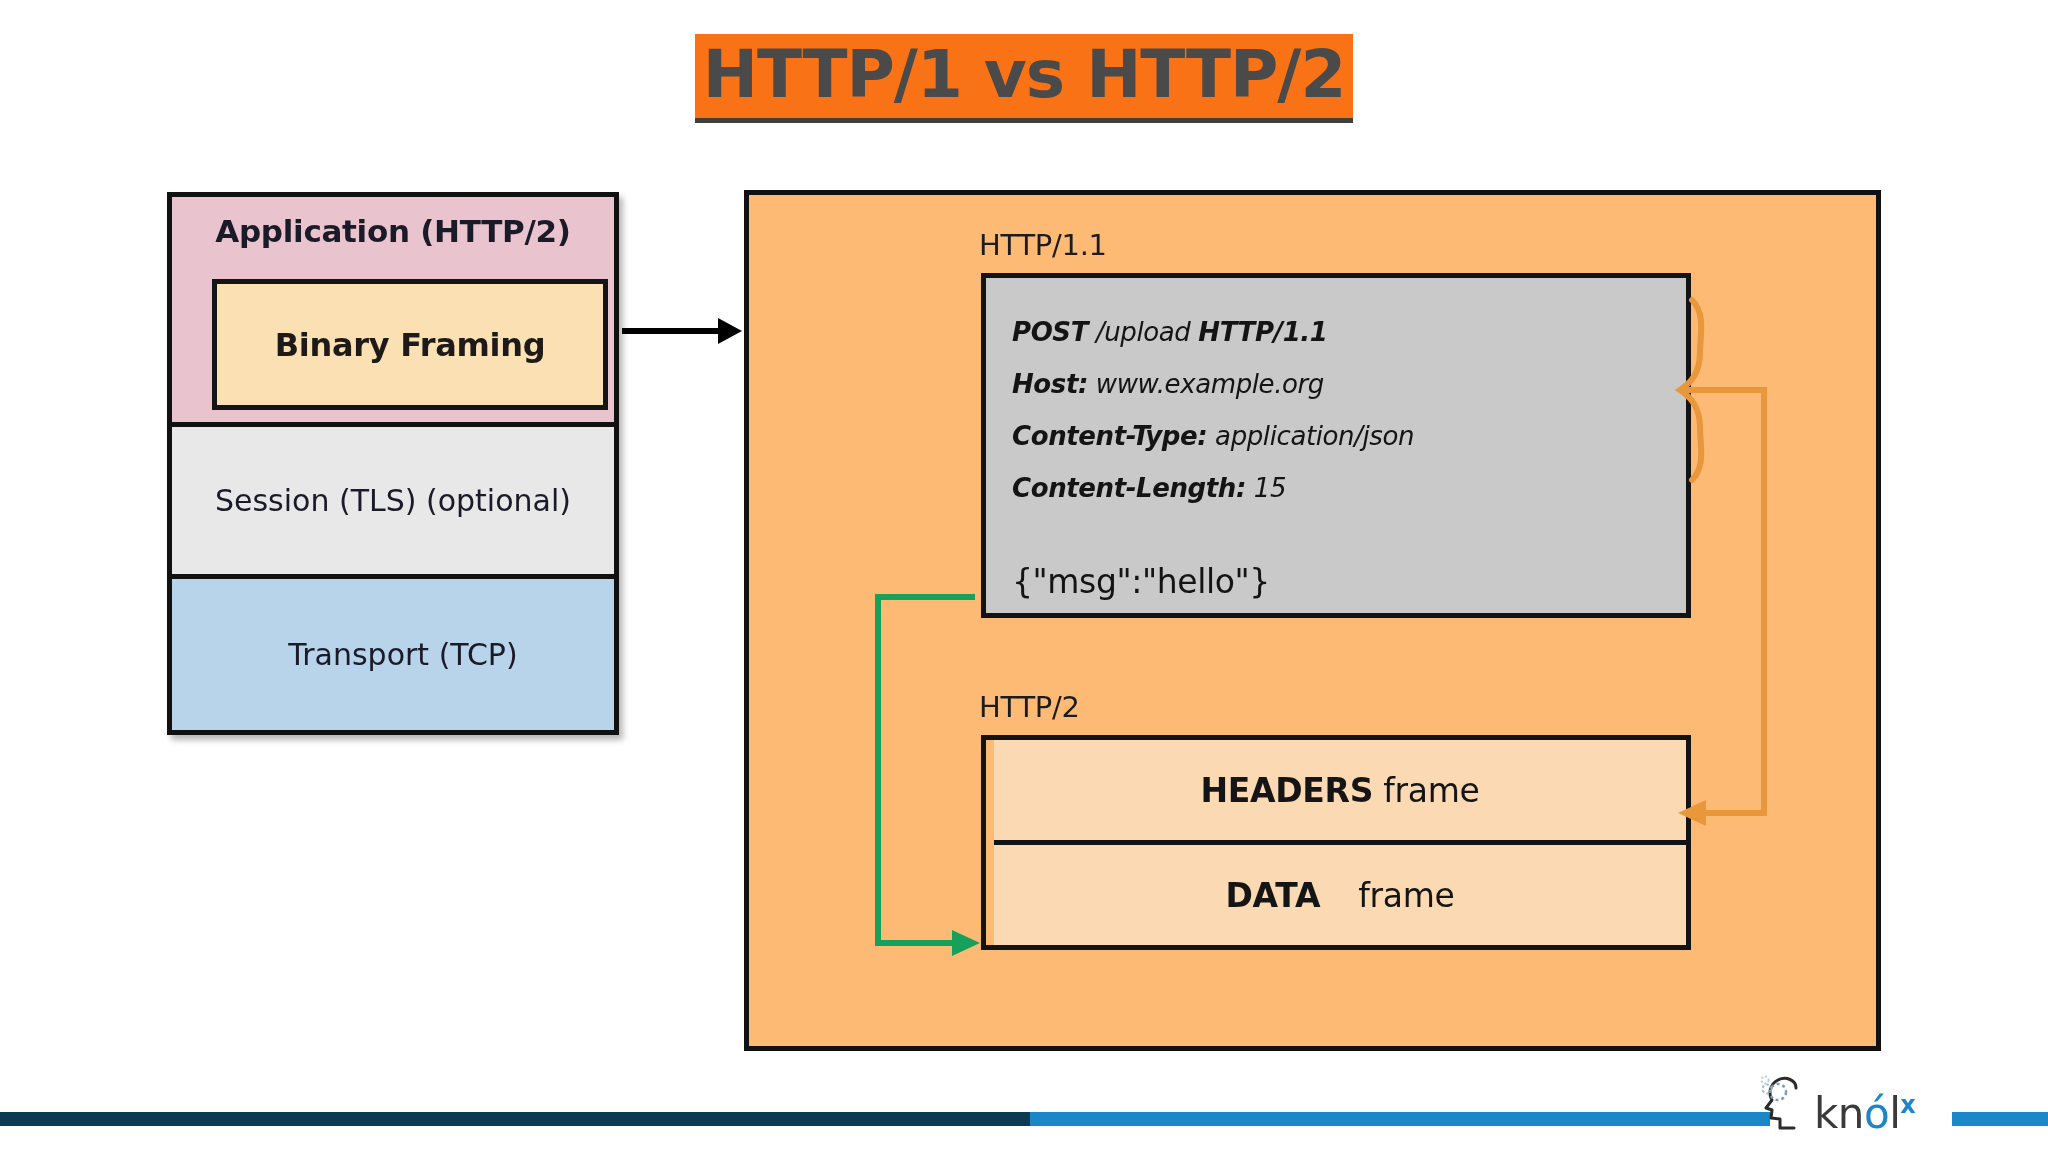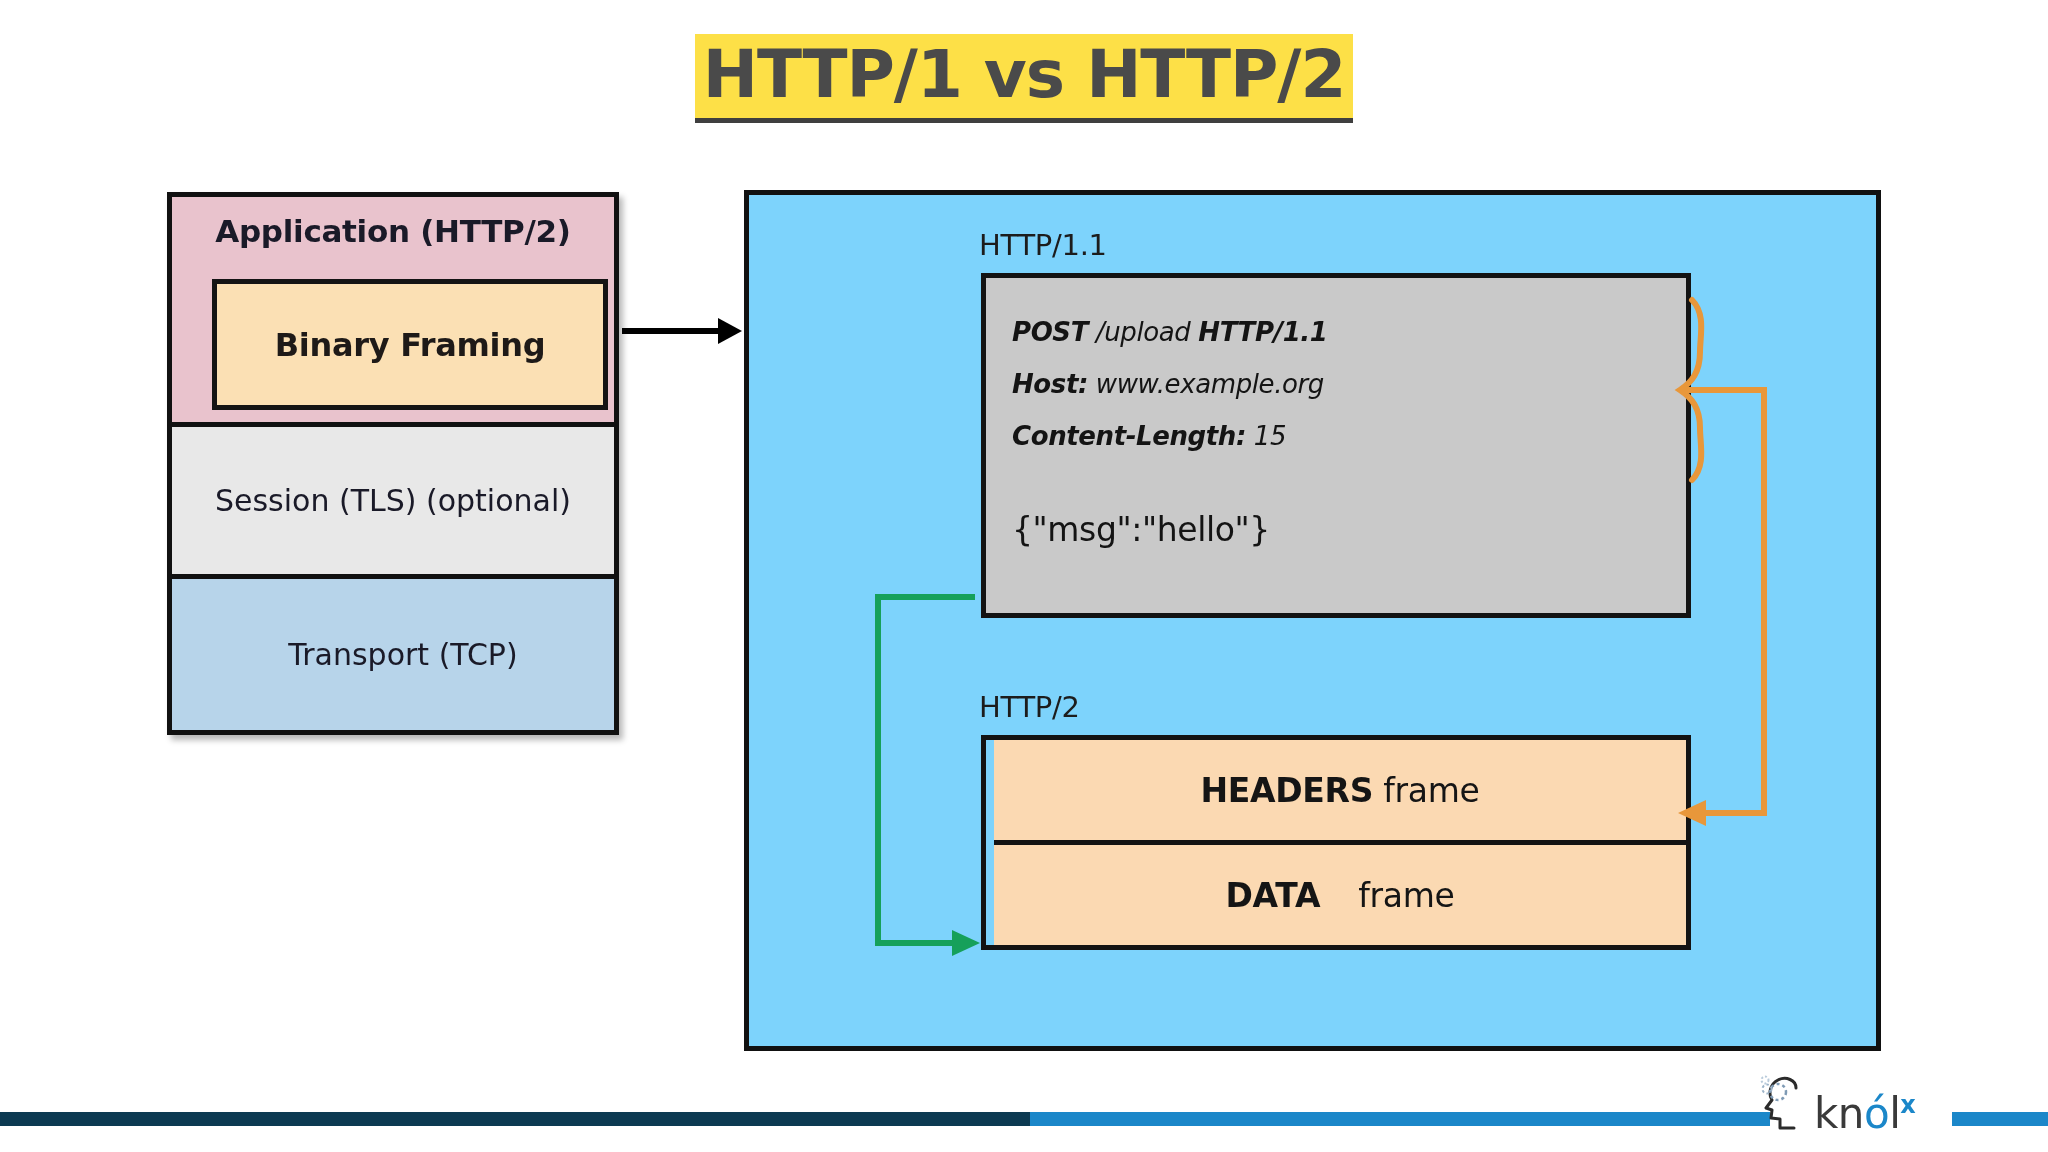--- a/index.html
+++ b/index.html
@@ -26,21 +26,21 @@
   }
   #page-title {
     display: inline-block;
     position: relative;
     font-family: "DejaVu Sans", sans-serif;
     font-weight: bold;
     font-size: 66px;
     line-height: 78px;
     letter-spacing: -1px;
     color: #4a4a4a;
-    background: #fde047;
+    background: #f97316;
     padding: 2px 8px 4px 8px;
     border-bottom: 5px solid #3f3f3f;
   }
 
   
   #stack {
     position: absolute;
     left: 167px;
     top: 192px;
     width: 452px;
@@ -103,21 +103,21 @@
 
   
   #right-panel {
     position: absolute;
     left: 744px;
     top: 190px;
     width: 1137px;
     height: 861px;
     border: 5px solid #111111;
     box-sizing: border-box;
-    background: #7dd3fc;
+    background: #fdba74;
   }
 
   .section-caption {
     position: absolute;
     font-family: "DejaVu Sans", sans-serif;
     font-size: 29px;
     color: #1c1c1c;
     letter-spacing: -0.3px;
   }
   #http1-caption { left: 230px; top: 33px; }
@@ -268,20 +268,21 @@
   <polygon points="96,2 120,15 96,28" fill="#000000"></polygon>
 </svg>
 
 <div id="right-panel">
 
   <div class="section-caption" id="http1-caption">HTTP/1.1</div>
 
   <div id="http1-box" style="background: rgb(201, 201, 201);">
     <div class="req-line"><b>POST</b> /upload <b>HTTP/1.1</b></div>
     <div class="req-line"><b>Host:</b> www.example.org</div>
+    <div class="req-line"><b>Content-Type:</b> application/json</div>
     <div class="req-line"><b>Content-Length:</b> 15</div>
     <div id="req-body">{"msg":"hello"}</div>
   </div>
 
   <div class="section-caption" id="http2-caption">HTTP/2</div>
 
   <div id="http2-frames">
     <div class="frame-row" style="background: rgb(251, 217, 178);">
       <b>HEADERS</b>
       <span>frame</span>

